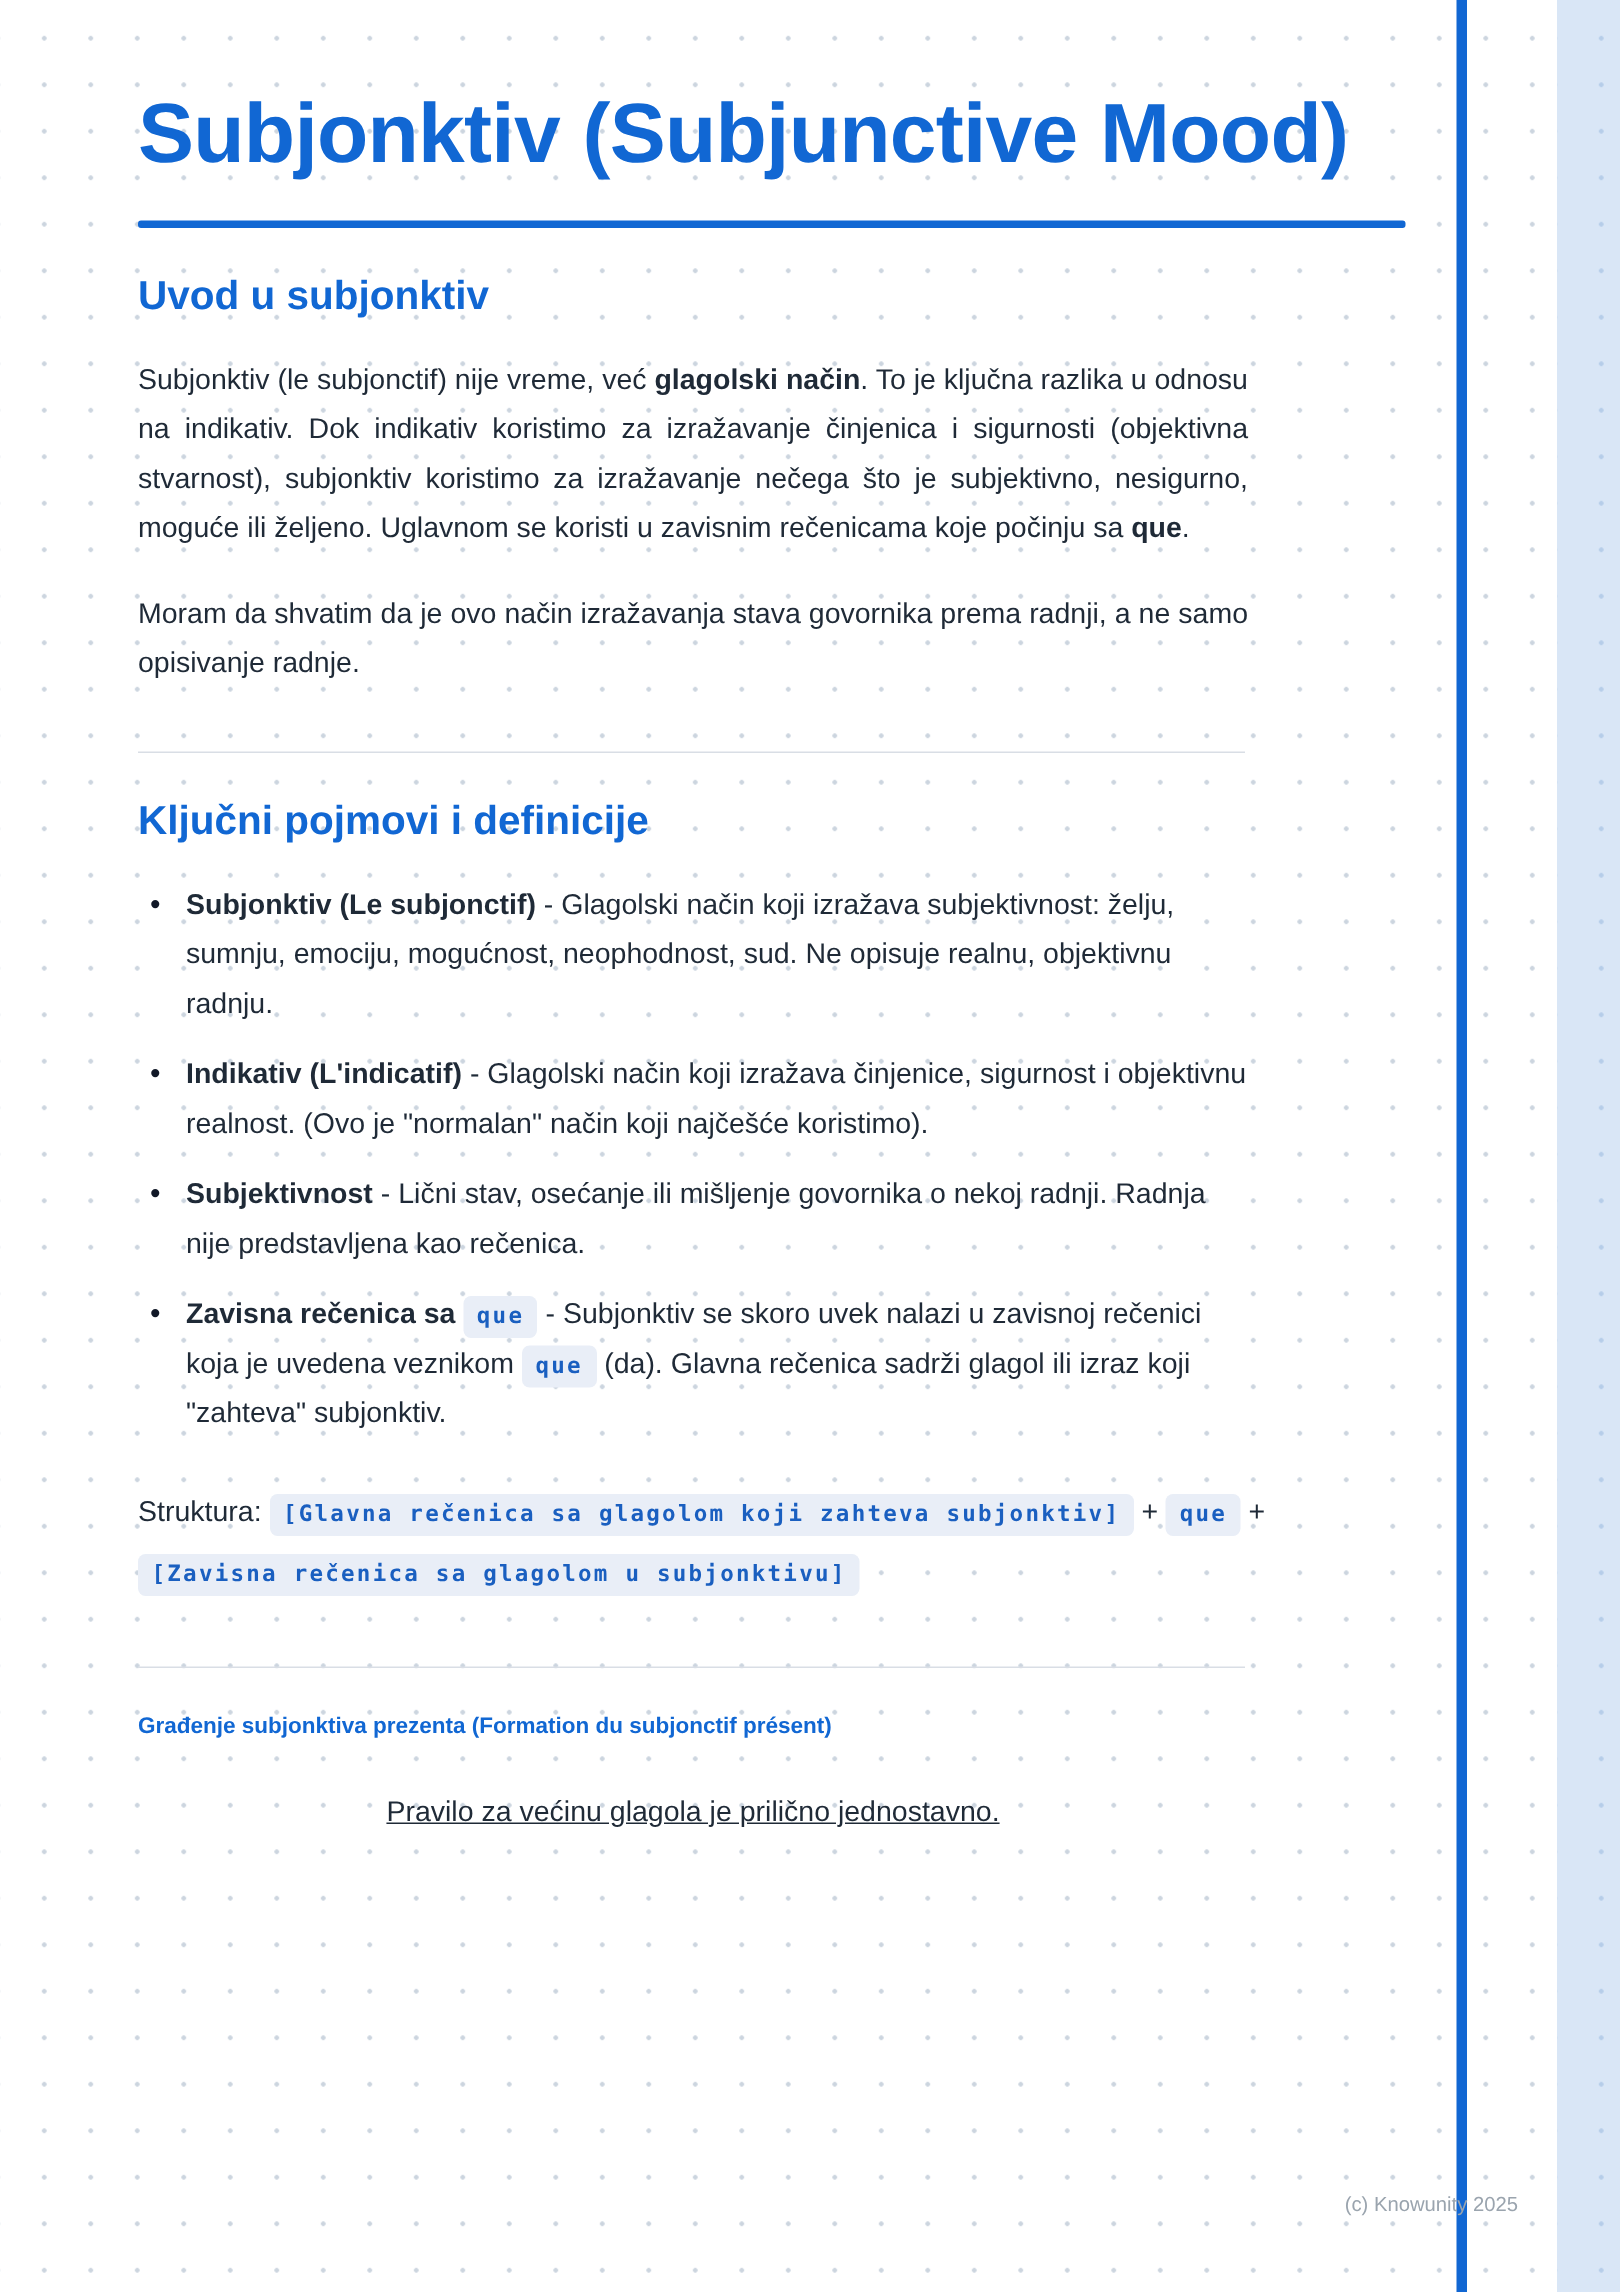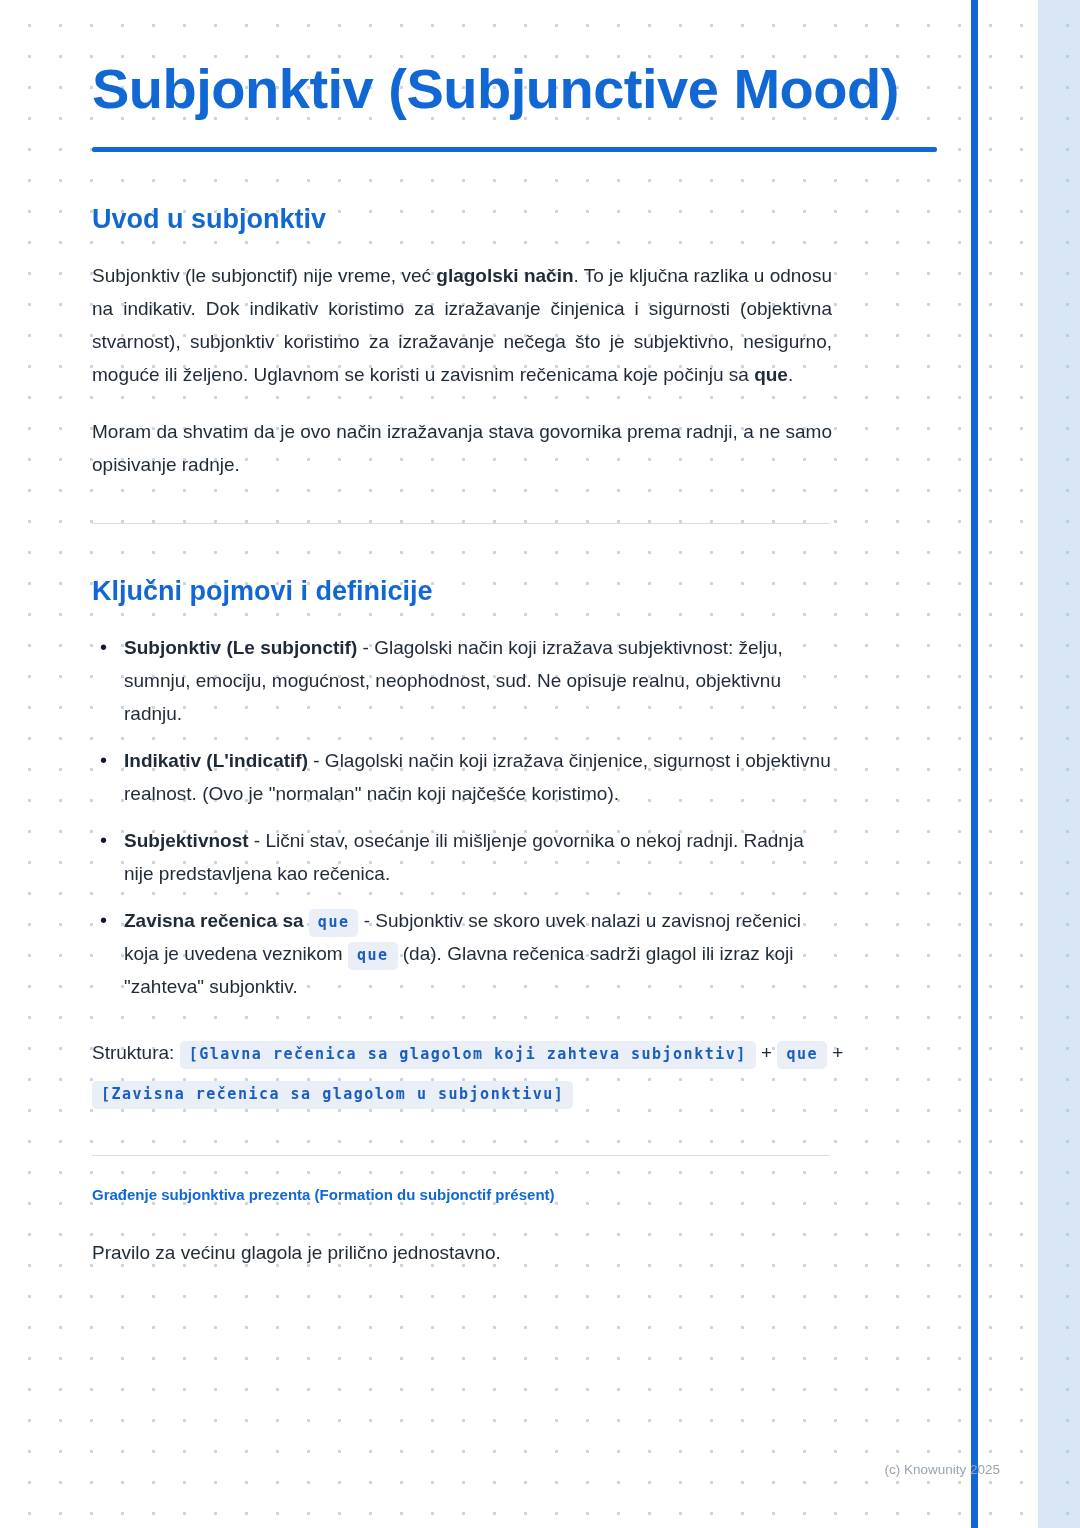--- a/index.html
+++ b/index.html
@@ -32,34 +32,34 @@
   }
   .doc-title {
     margin-top:56px;
     font-size:56px; font-weight:700; color:#1167d3;
     letter-spacing:-0.5px;
   }
   .title-rule {
     margin-top:26px; width:845px; height:5px; background:#1167d3; border-radius:2px;
   }
   h2.section {
-    margin-top:52px;
+    margin-top:30px;
     font-size:27px; font-weight:700; color:#1167d3;
   }
   h3.subsection {
     margin-top:22px;
     font-size:15px; font-weight:700; color:#1167d3;
     width:740px; line-height:34px;
   }
   p.body {
     margin-top:24px; width:740px;
     font-size:19px; line-height:33px;
     text-align:justify;
   }
-  p.body.simple { text-align:left; }
+  p.body.simple { text-align:center;text-decoration:underline; }
   .divider {
     margin-top:42px; width:738px; height:1px; background:#d9dee5;
   }
   ul.bullets {
     margin-top:24px; width:745px; list-style:none;
   }
   ul.bullets li {
     position:relative; padding-left:32px; margin-bottom:14px;
     font-size:19px; line-height:33px;
   }
@@ -78,21 +78,21 @@
     white-space:nowrap;
     vertical-align:baseline;
     line-height:24px;
   }
   .inline-line {
     margin-top:30px; width:762px;
     font-size:19px; line-height:40px;
   }
   .inline-line.example { margin-top:18px; }
   .footer-credit {
-    position:absolute; right:80px; top:1462px;
+    position:absolute; right:68px; top:1462px;
     font-size:13.5px; color:#9aa4ae;
   }
 </style>
 </head>
 <body>
 
 <div class="page">
 
   <div class="edge-bar"></div>
   <div class="side-strip"></div>

